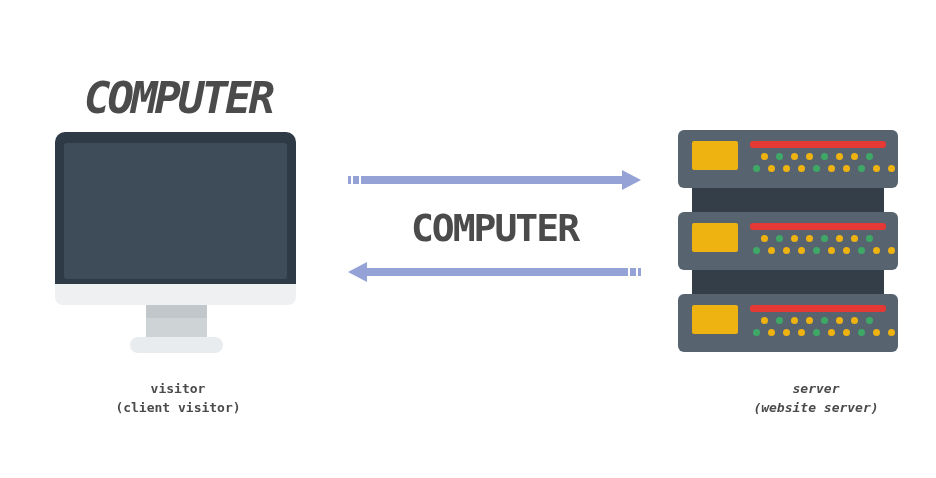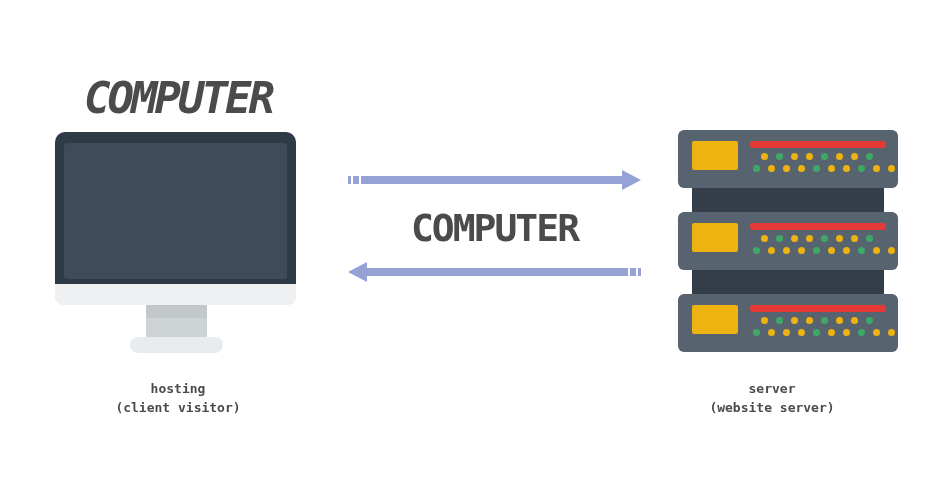--- a/index.html
+++ b/index.html
@@ -108,21 +108,21 @@
   .dot{width:7px;height:7px;border-radius:50%;}
 
   
   .caption{
     position:absolute;top:379px;width:240px;
     text-align:center;
     font-size:13px;font-weight:bold;line-height:19px;
     color:var(--heading_text,#4b4b4b);
   }
   .caption-left{left:58px;}
-  .caption-right{left:652px;}
+  .caption-right{left:696px;font-style:italic;}
 </style>
 </head>
 <body>
 
 <div class="canvas">
 
   <div class="heading heading-left">COMPUTER</div>
 
   <div class="monitor-frame">
     <div class="monitor-screen"></div>
@@ -233,21 +233,21 @@
           <span class="dot" style="background: rgb(238, 178, 17);"></span>
           <span class="dot" style="background: rgb(238, 178, 17);"></span>
           <span class="dot" style="background: rgb(63, 168, 103);"></span>
           <span class="dot" style="background: rgb(238, 178, 17);"></span>
           <span class="dot" style="background: rgb(238, 178, 17);"></span>
         </div>
     </div>
   </div>
 
   <div class="caption caption-left">
-    <div>hosting</div>
+    <div>visitor</div>
     <div>(client visitor)</div>
   </div>
   <div class="caption caption-right">
     <div>server</div>
     <div>(website server)</div>
   </div>
 
 </div>
 
 </body></html>

